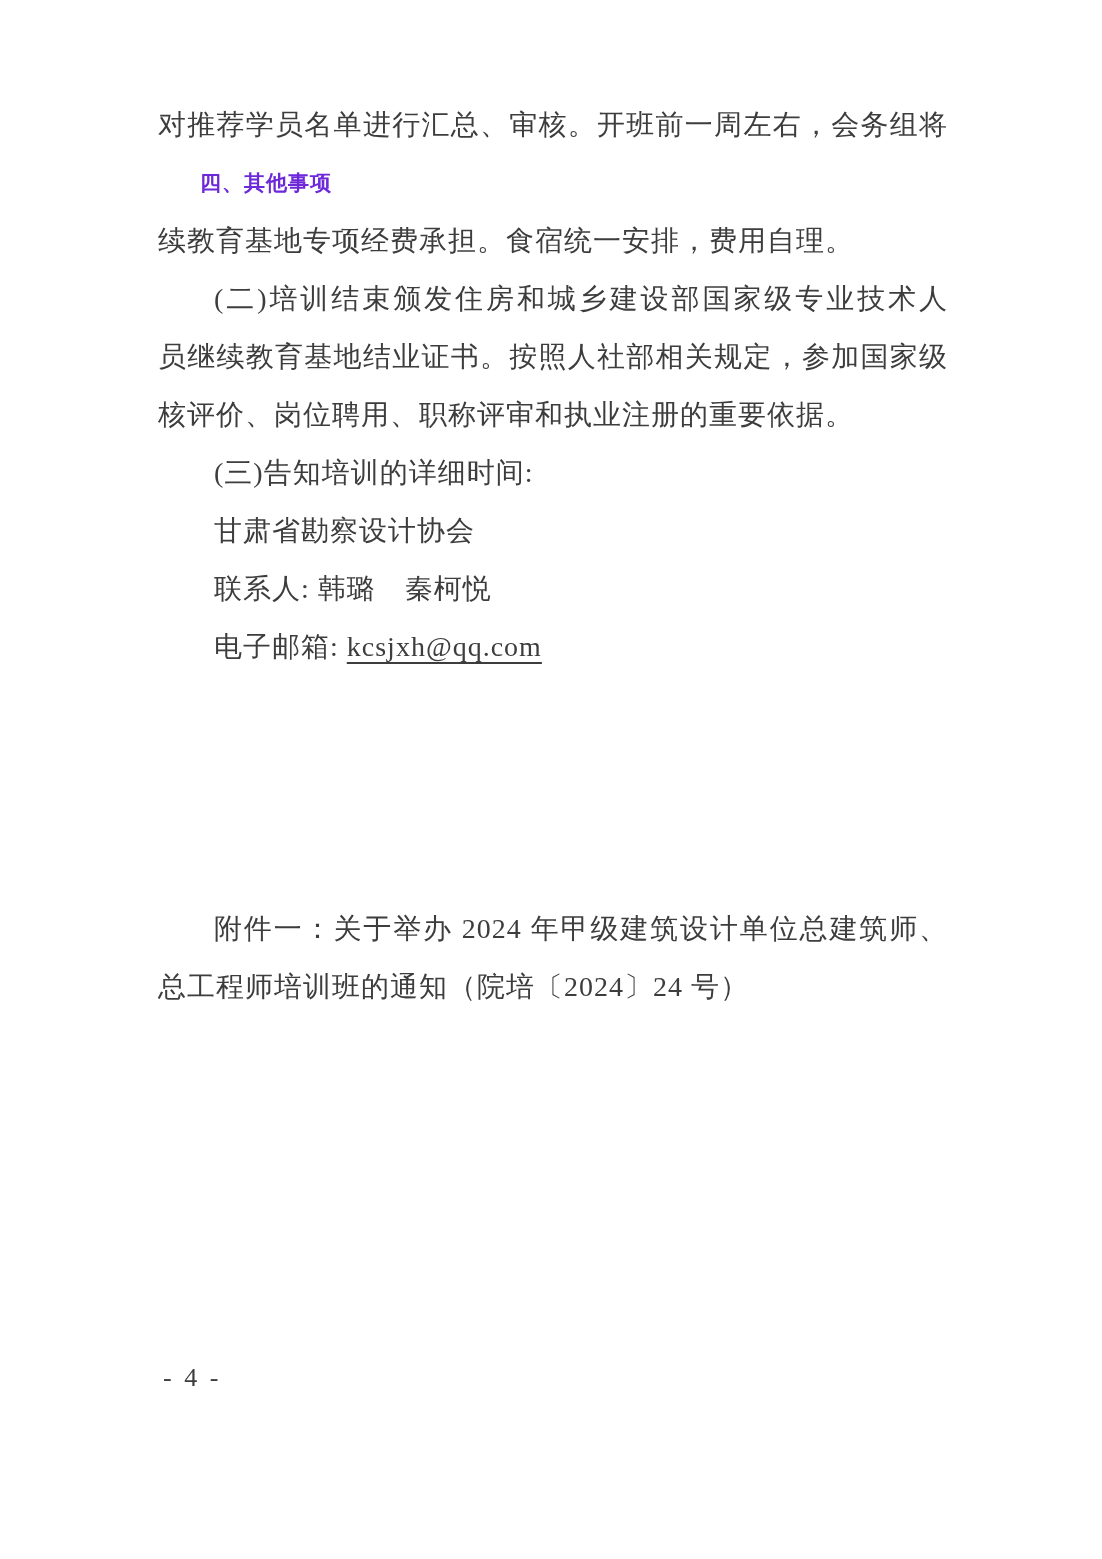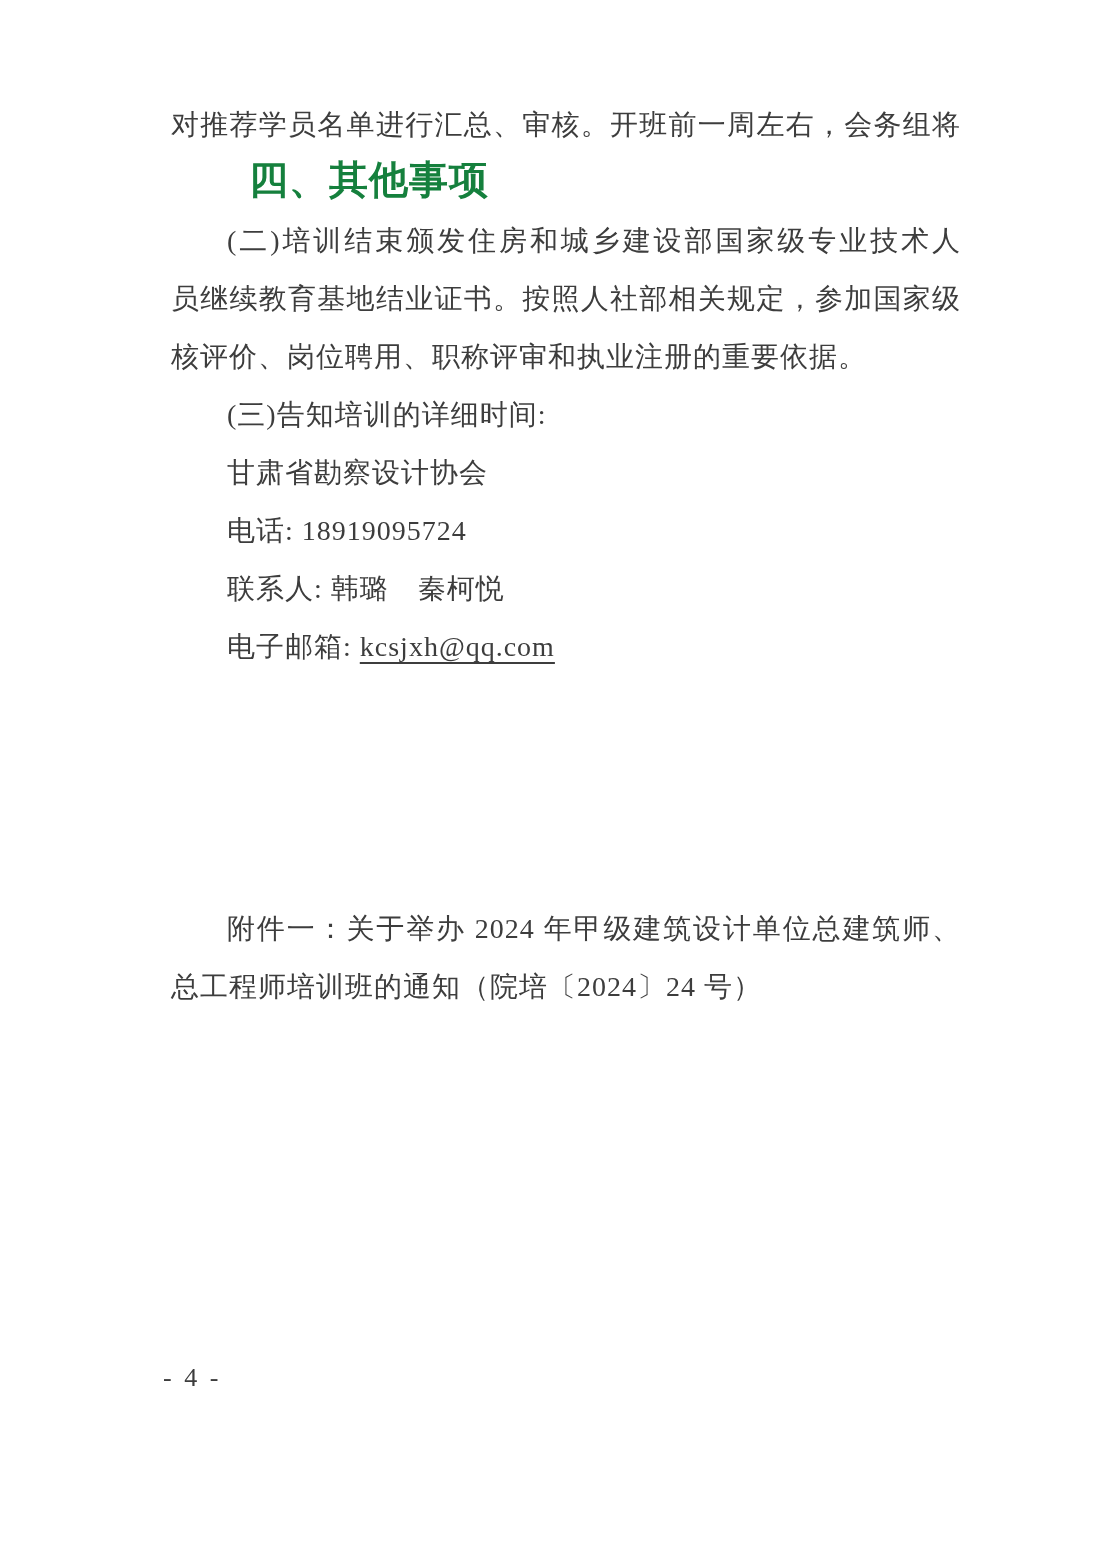--- a/index.html
+++ b/index.html
@@ -12,43 +12,43 @@
     width: 1102px;
     height: 1559px;
     margin: 0 auto;
     background: #ffffff;
     font-family: "Liberation Serif", "DejaVu Serif", serif;
     color: #3d3d3d;
     overflow: hidden;
   }
   .content {
     position: absolute;
-    left: 171px;
+    left: 158px;
     top: 96px;
     width: 790px;
   }
   .line {
     font-size: 28px;
     line-height: 58px;
     letter-spacing: 1px;
     text-align: left;
     white-space: pre-wrap;
   }
   .just {
     text-align: justify;
     text-align-last: justify;
   }
   .indent {
     text-indent: 2em;
   }
   .heading {
-    font-family: Liberation Mono, monospace;
+    font-family: Liberation Serif, serif;
     font-weight: 700;
-    font-size: 39px;
-    color: #15803d;
+    font-size: 21px;
+    color: #6d28d9;
   }
   .attach-block {
     margin-top: 224px;
   }
   .underline {
     text-decoration: underline;
     text-underline-offset: 6px;
     text-decoration-thickness: 1.5px;
   }
   .footer-pagenum {
@@ -64,30 +64,30 @@
 </head>
 <body>
 
 <div class="page">
   <div class="content">
 
     <div class="line just">对推荐学员名单进行汇总、审核。开班前一周左右，会务组将</div>
 
     <div class="line heading indent">四、其他事项</div>
 
+    <div class="line">续教育基地专项经费承担。食宿统一安排，费用自理。</div>
 
     <div class="line just indent">(二)培训结束颁发住房和城乡建设部国家级专业技术人</div>
     <div class="line just">员继续教育基地结业证书。按照人社部相关规定，参加国家级</div>
     <div class="line">核评价、岗位聘用、职称评审和执业注册的重要依据。</div>
 
     <div class="line indent">(三)告知培训的详细时间:</div>
 
     <div class="line indent">甘肃省勘察设计协会</div>
 
-    <div class="line indent"><span>电话: </span><span>18919095724</span></div>
 
     <div class="line indent"><span>联系人: </span><span>韩璐　秦柯悦</span></div>
 
     <div class="line indent"><span>电子邮箱: </span><span class="underline">kcsjxh@qq.com</span></div>
 
     <div class="attach-block">
       <div class="line just indent">附件一：关于举办 2024 年甲级建筑设计单位总建筑师、</div>
       <div class="line">总工程师培训班的通知（院培〔2024〕24 号）</div>
     </div>
 

